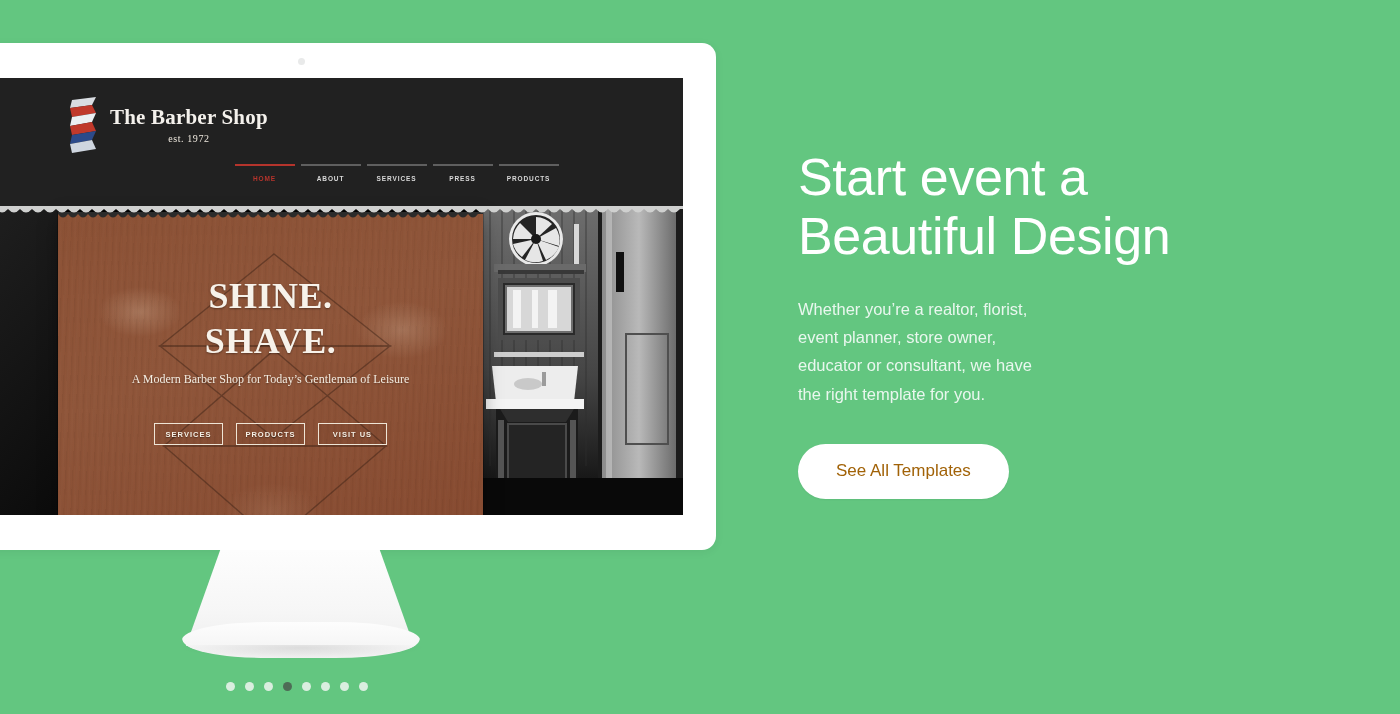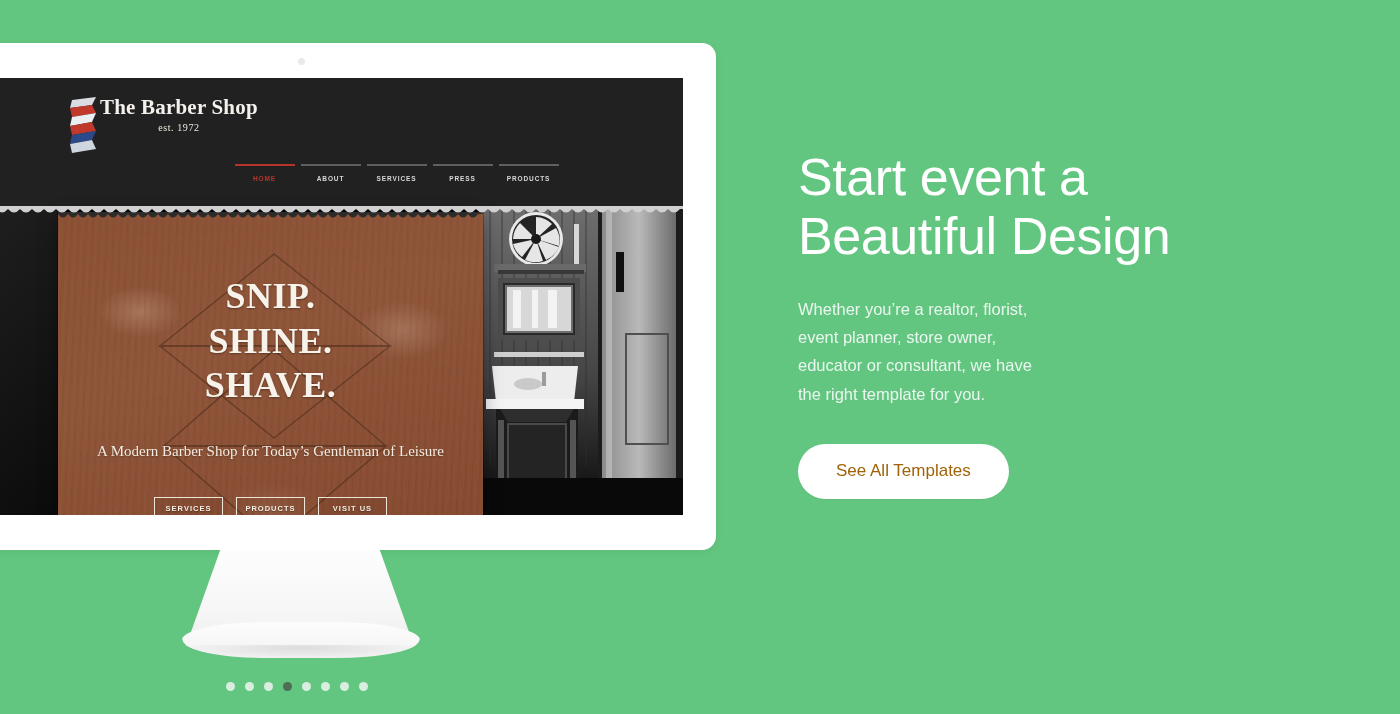--- a/index.html
+++ b/index.html
@@ -66,21 +66,21 @@
   }
 
   
   .site-header{
     position:absolute; left:0; top:0;
     width:100%; height:128px;
     background:#212121;
   }
   .brand{
     position:absolute; left:290px; top:18px;
-    display:flex; 
+    display:flex; align-items:center; gap:10px;
   }
   .brand-ribbon{ width:30px; height:58px; display:block; }
   .brand-text{ display:flex; flex-direction:column; align-items:center; }
   .brand-title{
     font-family:"Liberation Serif", serif;
     font-weight:700;
     color:#f4f1ec;
     font-size:21px;
     letter-spacing:.2px;
     line-height:1.1;
@@ -184,25 +184,25 @@
   .hero-line{
     font-family:"Liberation Serif", serif;
     font-weight:700;
     color:#f7f2ea;
     font-size:36px;
     line-height:1.24;
     letter-spacing:.5px;
     text-shadow:0 1px 2px rgba(0,0,0,.35);
   }
   .hero-sub{
-    margin-top:33px;
+    margin-top:8px;
     text-align:center;
     font-family:"Liberation Serif", serif;
     color:#f3ece1;
-    font-size:15px;
+    font-size:12px;
     line-height:1.45;
     text-shadow:0 1px 2px rgba(0,0,0,.3);
   }
   .hero-buttons{
     margin-top:34px;
     display:flex; gap:13px;
   }
   .hero-btn{
     min-width:69px;
     padding:6px 4px 5px;
@@ -484,21 +484,20 @@
         <svg class="hero-star" viewBox="0 0 240 300">
           <g fill="none" stroke="#3a2115" stroke-width="1.4" opacity=".85">
             <path d="M120,4 L236,96 L6,96 Z"></path>
             <path d="M120,188 L236,96 L6,96 Z"></path>
             <path d="M120,100 L232,196 L10,196 Z"></path>
             <path d="M120,292 L232,196 L10,196 Z"></path>
           </g>
         </svg>
 
         <div class="hero-body">
-          <div class="hero-line">SNIP.</div>
           <div class="hero-line">SHINE.</div>
           <div class="hero-line">SHAVE.</div>
           <div class="hero-sub">
             <span>A Modern Barber Shop</span>
             <span>for Today’s Gentleman of Leisure</span>
           </div>
           <div class="hero-buttons">
             <div class="hero-btn">SERVICES</div>
             <div class="hero-btn">PRODUCTS</div>
             <div class="hero-btn">VISIT US</div>

